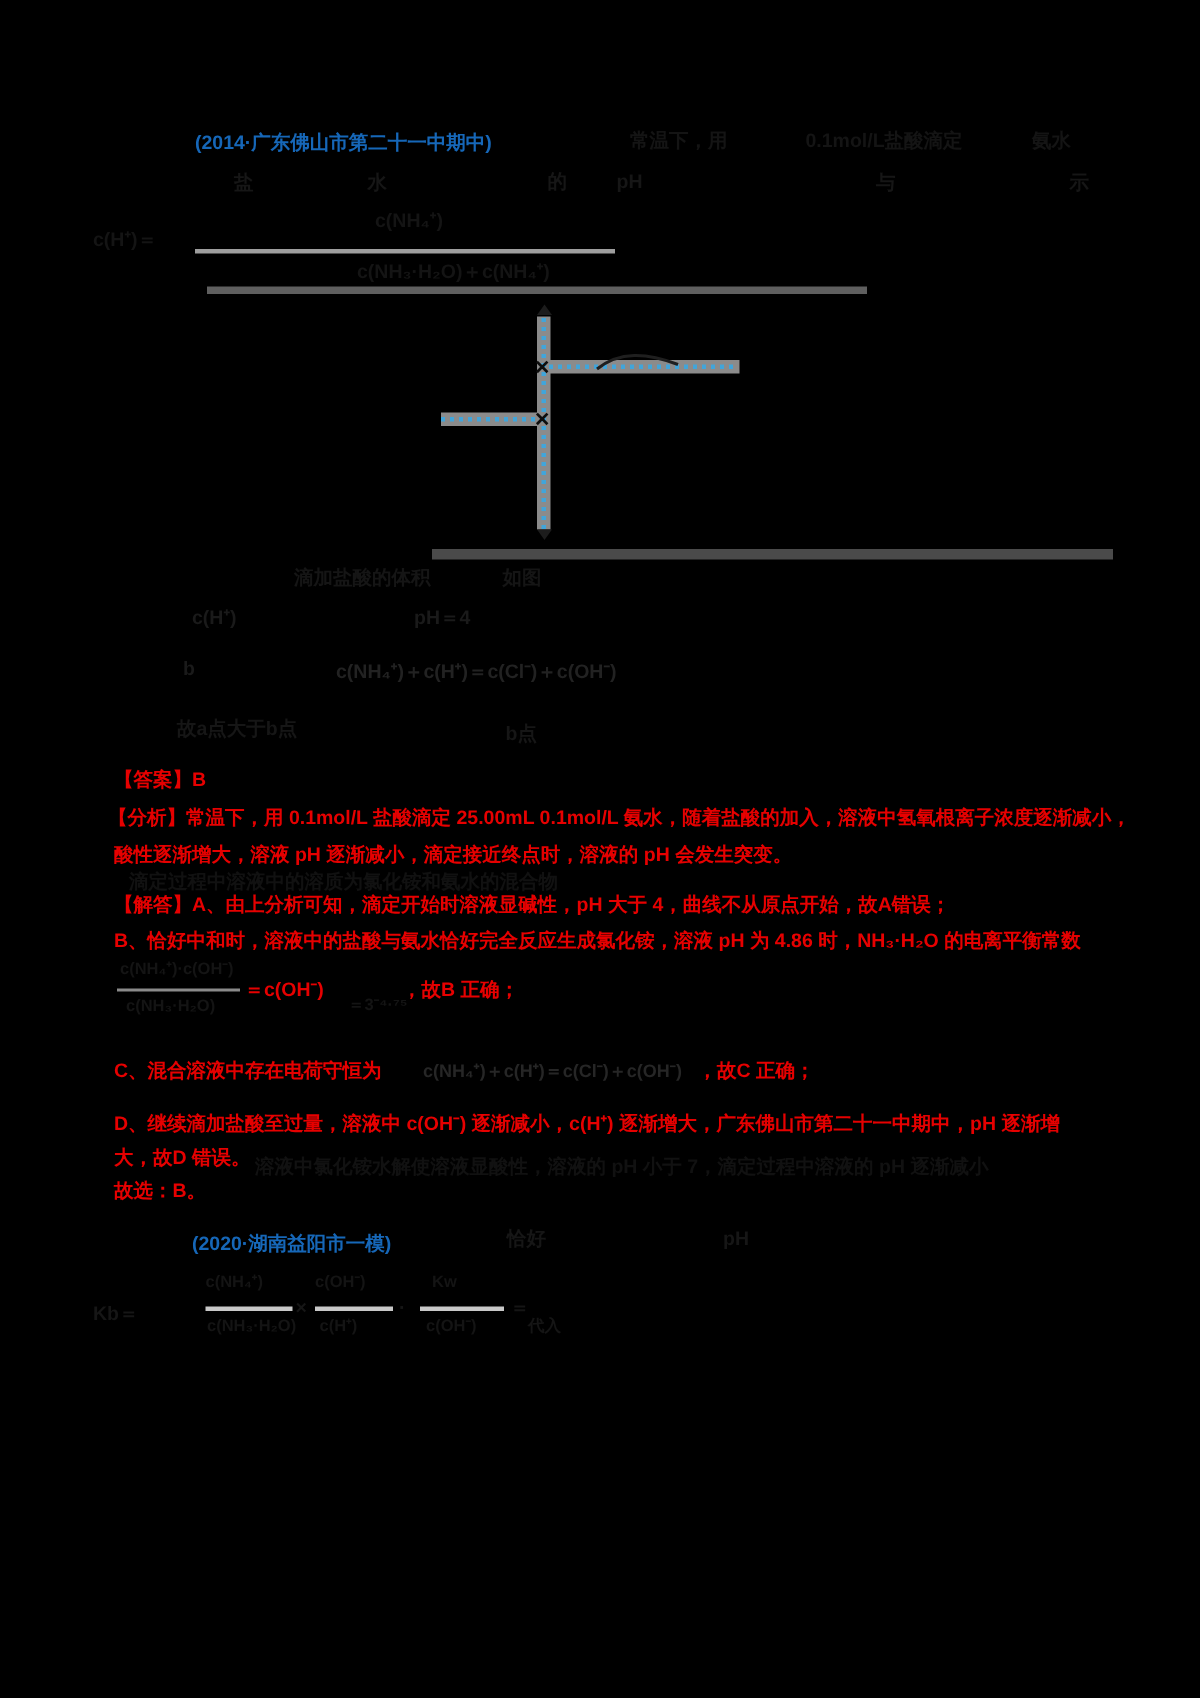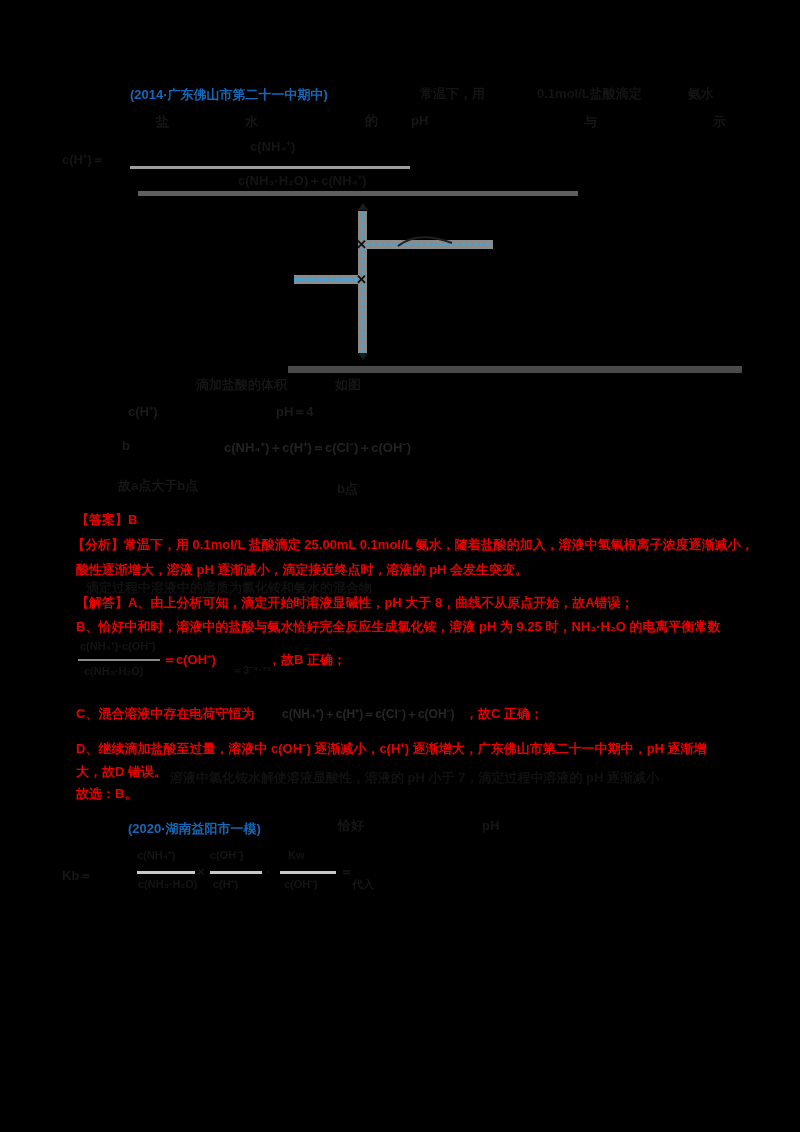--- a/index.html
+++ b/index.html
@@ -74,22 +74,22 @@
       <div class="frag" style="position: absolute; left: 122px; top: 438px; color: rgb(26, 26, 26);">b</div>
       <div class="frag" style="position: absolute; left: 224px; top: 440px; color: rgb(34, 34, 34);">c(NH₄⁺)＋c(H⁺)＝c(Cl⁻)＋c(OH⁻)</div>
       <div class="frag" style="position: absolute; left: 118px; top: 478px; color: rgb(22, 22, 22);">故a点大于b点</div>
       <div class="frag" style="position: absolute; left: 337px; top: 481px; color: rgb(22, 22, 22);">b点</div>
     </div>
 
   <div>
       <div class="frag red" style="position: absolute; left: 76px; top: 512px;">【答案】B</div>
       <div class="frag red" style="position: absolute; left: 72px; top: 537px;">【分析】常温下，用 0.1mol/L 盐酸滴定 25.00mL 0.1mol/L 氨水，随着盐酸的加入，溶液中氢氧根离子浓度逐渐减小，</div>
       <div class="frag red" style="position: absolute; left: 76px; top: 562px;">酸性逐渐增大，溶液 pH 逐渐减小，滴定接近终点时，溶液的 pH 会发生突变。</div>
-      <div class="frag red" style="position: absolute; left: 76px; top: 595px;">【解答】A、由上分析可知，滴定开始时溶液显碱性，pH 大于 8，曲线不从原点开始，故A错误；</div>
-      <div class="frag red" style="position: absolute; left: 76px; top: 619px;">B、恰好中和时，溶液中的盐酸与氨水恰好完全反应生成氯化铵，溶液 pH 为 9.25 时，NH₃·H₂O 的电离平衡常数</div>
+      <div class="frag red" style="position: absolute; left: 76px; top: 595px;">【解答】A、由上分析可知，滴定开始时溶液显碱性，pH 大于 4，曲线不从原点开始，故A错误；</div>
+      <div class="frag red" style="position: absolute; left: 76px; top: 619px;">B、恰好中和时，溶液中的盐酸与氨水恰好完全反应生成氯化铵，溶液 pH 为 4.86 时，NH₃·H₂O 的电离平衡常数</div>
       <div class="frag red" style="position: absolute; left: 163px; top: 652px;">＝c(OH⁻)</div>
       <div class="frag red" style="position: absolute; left: 268px; top: 652px;">，故B 正确；</div>
       <div class="frag red" style="position: absolute; left: 76px; top: 706px;">C、混合溶液中存在电荷守恒为</div>
       <div class="frag red" style="position: absolute; left: 465px; top: 706px;">，故C 正确；</div>
       <div class="frag red" style="position: absolute; left: 76px; top: 741px;">D、继续滴加盐酸至过量，溶液中 c(OH⁻) 逐渐减小，c(H⁺) 逐渐增大，广东佛山市第二十一中期中，pH 逐渐增</div>
       <div class="frag red" style="position: absolute; left: 76px; top: 764px;">大，故D 错误。</div>
       <div class="frag red" style="position: absolute; left: 76px; top: 786px;">故选：B。</div>
     </div>
   <div>
       <div class="frag" style="position: absolute; left: 86px; top: 580px; color: rgb(17, 17, 17);">滴定过程中溶液中的溶质为氯化铵和氨水的混合物</div>

